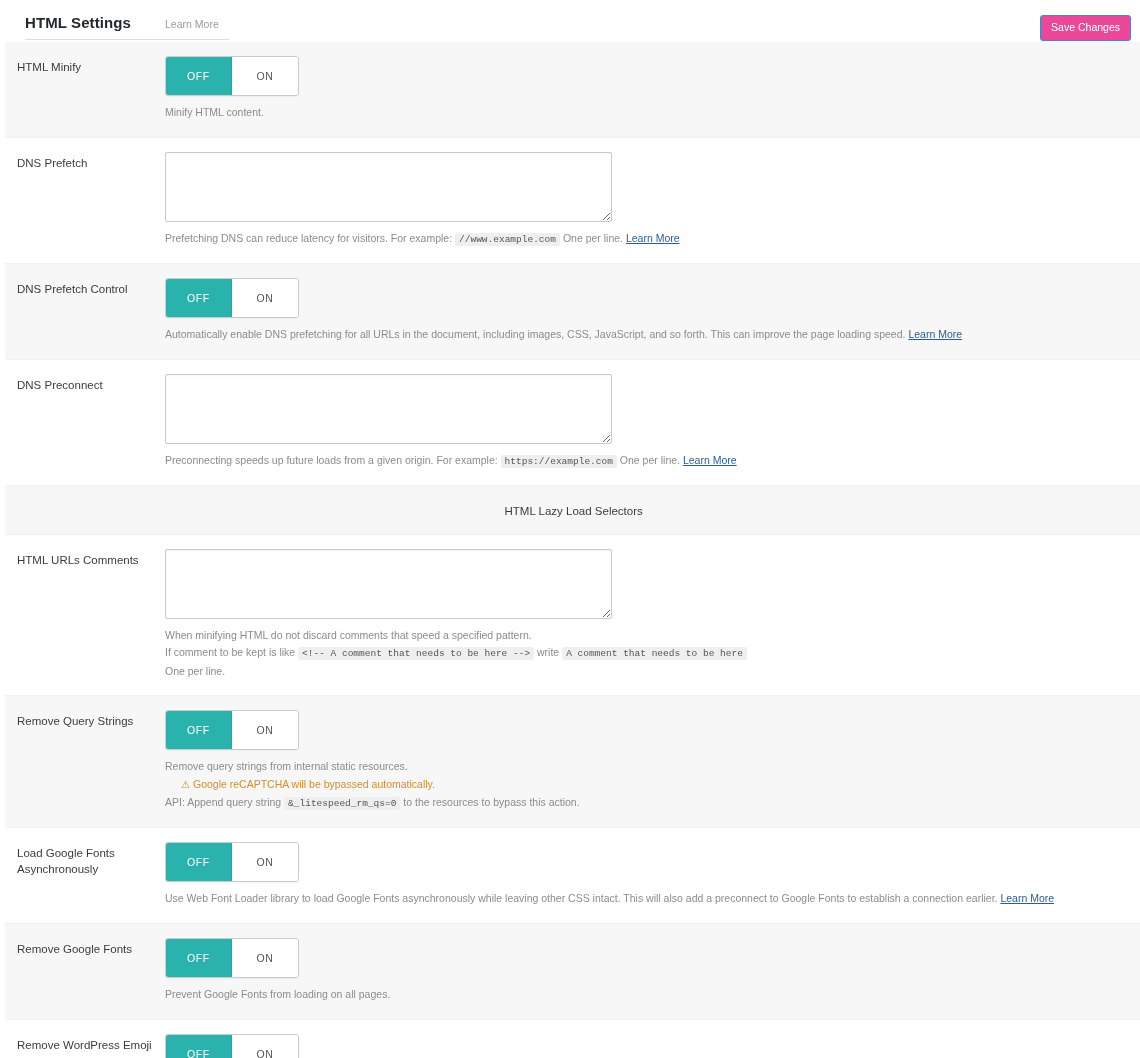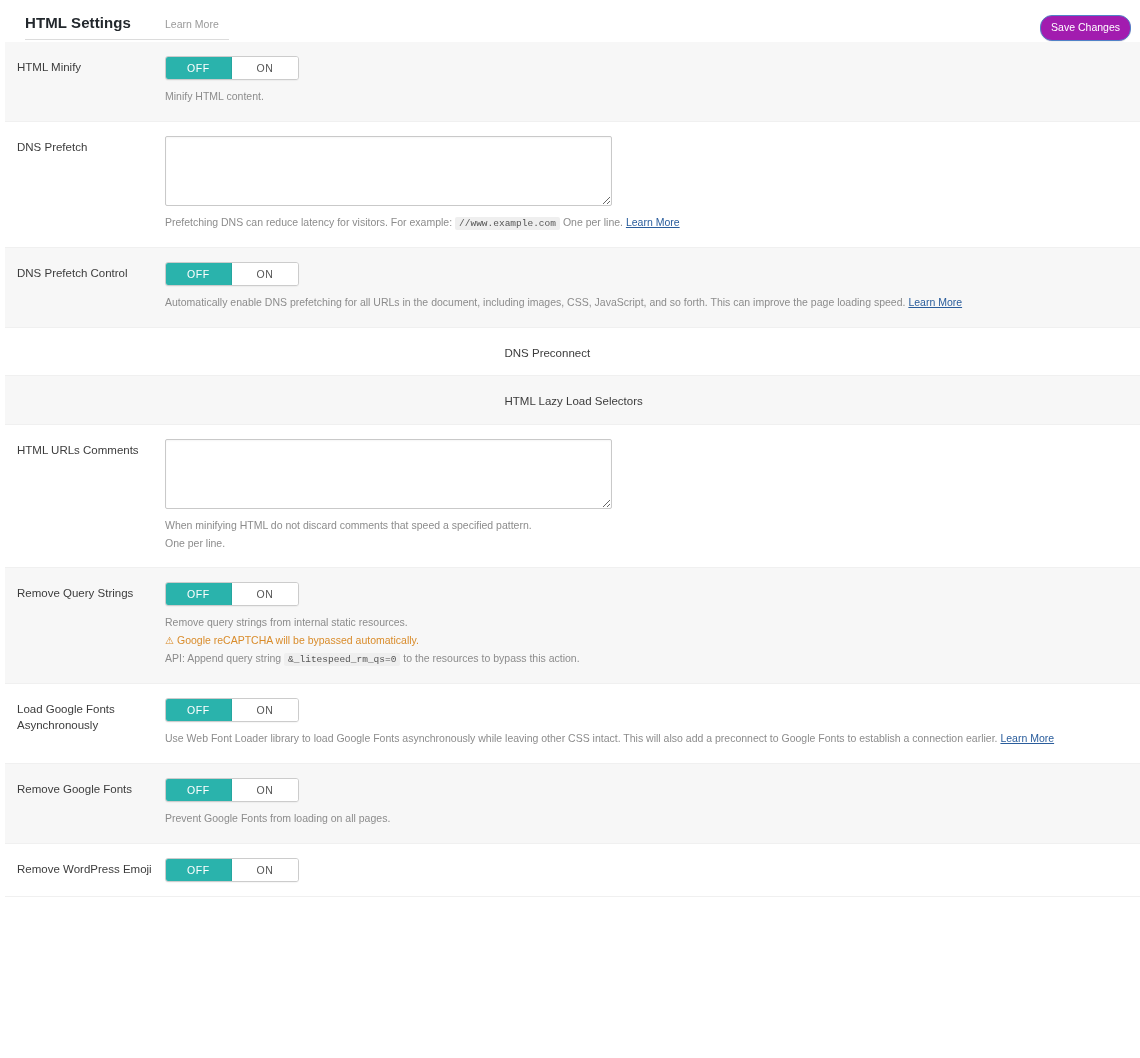--- a/index.html
+++ b/index.html
@@ -37,24 +37,24 @@
   }
   .learn-more-top {
     font-size: 10.5px;
     color: #9a9a9a;
     text-decoration: none;
     cursor: pointer;
   }
   .save-btn {
     position: absolute;
     top: 15px; right: 9px;
-    background: #a21caf;
+    background: #ec4899;
     color: #ffffff;
     border: 1px solid #5182c7;
-    border-radius: 12px;
+    border-radius: 3px;
     font-size: 10.5px;
     line-height: 1;
     padding: 6px 10px 7px;
     cursor: pointer;
     font-family: "Liberation Sans", sans-serif;
     box-shadow: 0 1px 0 rgba(0,0,0,.06);
   }
 
   
   .settings-list { width: 1140px; }
@@ -79,21 +79,21 @@
     line-height: 1.35;
   }
   .srow .control { flex: 1 1 auto; padding-right: 16px; }
 
   
   .toggle {
     display: inline-flex;
     border: 1px solid #ccc;
     border-radius: 3px;
     overflow: hidden;
-    height: 24px;
+    height: 40px;
     background: #fff;
     box-shadow: 0 1px 1px rgba(0,0,0,.04);
   }
   .toggle .opt {
     width: 66px;
     display: flex;
     align-items: center;
     justify-content: center;
     font-size: 10.5px;
     letter-spacing: .6px;
@@ -144,21 +144,21 @@
     font-family: "Liberation Mono", monospace;
     font-size: 9.5px;
     padding: 1px 4px;
     border-radius: 2px;
     white-space: nowrap;
     margin-top: 40px;
   }
   .warn {
     color: #d98c2b;
     display: block;
-    margin: 2px 0;
+    margin: 2px 16px;
   }
   .warn .warn-ico { margin-right: 3px; font-size: 10px; }
 </style>
 </head>
 <body>
 
 <div id="app">
 
   <div class="page-header">
     <div class="title-wrap">
@@ -191,30 +191,37 @@
         <div class="label">DNS Prefetch Control</div>
         <div class="control"><div class="toggle">
             <div class="opt active">OFF</div>
             <div class="opt">ON</div>
           </div><div class="desc">
             <span class="line"><span>Automatically enable DNS prefetching for all URLs in the document, including images, CSS, JavaScript, and so forth. This can improve the page loading speed. </span><a class="lm">Learn More</a></span>
           </div></div>
       </div>
       <div class="srow">
         <div class="label">DNS Preconnect</div>
+        <div class="control">
+          <textarea class="ta" style=""></textarea>
+          <div class="desc">
+            <span class="line"><span>Preconnecting speeds up future loads from a given origin. For example: </span><code class="inline">https://example.com</code><span> One per line. </span><a class="lm">Learn More</a></span>
+          </div>
+        </div>
       </div>
       <div class="srow alt">
         <div class="label">HTML Lazy Load Selectors</div>
       </div>
       <div class="srow">
         <div class="label">HTML URLs Comments</div>
         <div class="control">
           <textarea class="ta" style=""></textarea>
           <div class="desc">
             <span class="line"><span>When minifying HTML do not discard comments that speed a specified pattern.</span></span>
+            <span class="line"><span>If comment to be kept is like </span><code class="inline">&lt;!-- A comment that needs to be here --&gt;</code><span> write </span><code class="inline">A comment that needs to be here</code></span>
             <span class="line"><span>One per line.</span></span>
           </div>
         </div>
       </div>
       <div class="srow alt">
         <div class="label">Remove Query Strings</div>
         <div class="control"><div class="toggle">
             <div class="opt active">OFF</div>
             <div class="opt">ON</div>
           </div><div class="desc">

